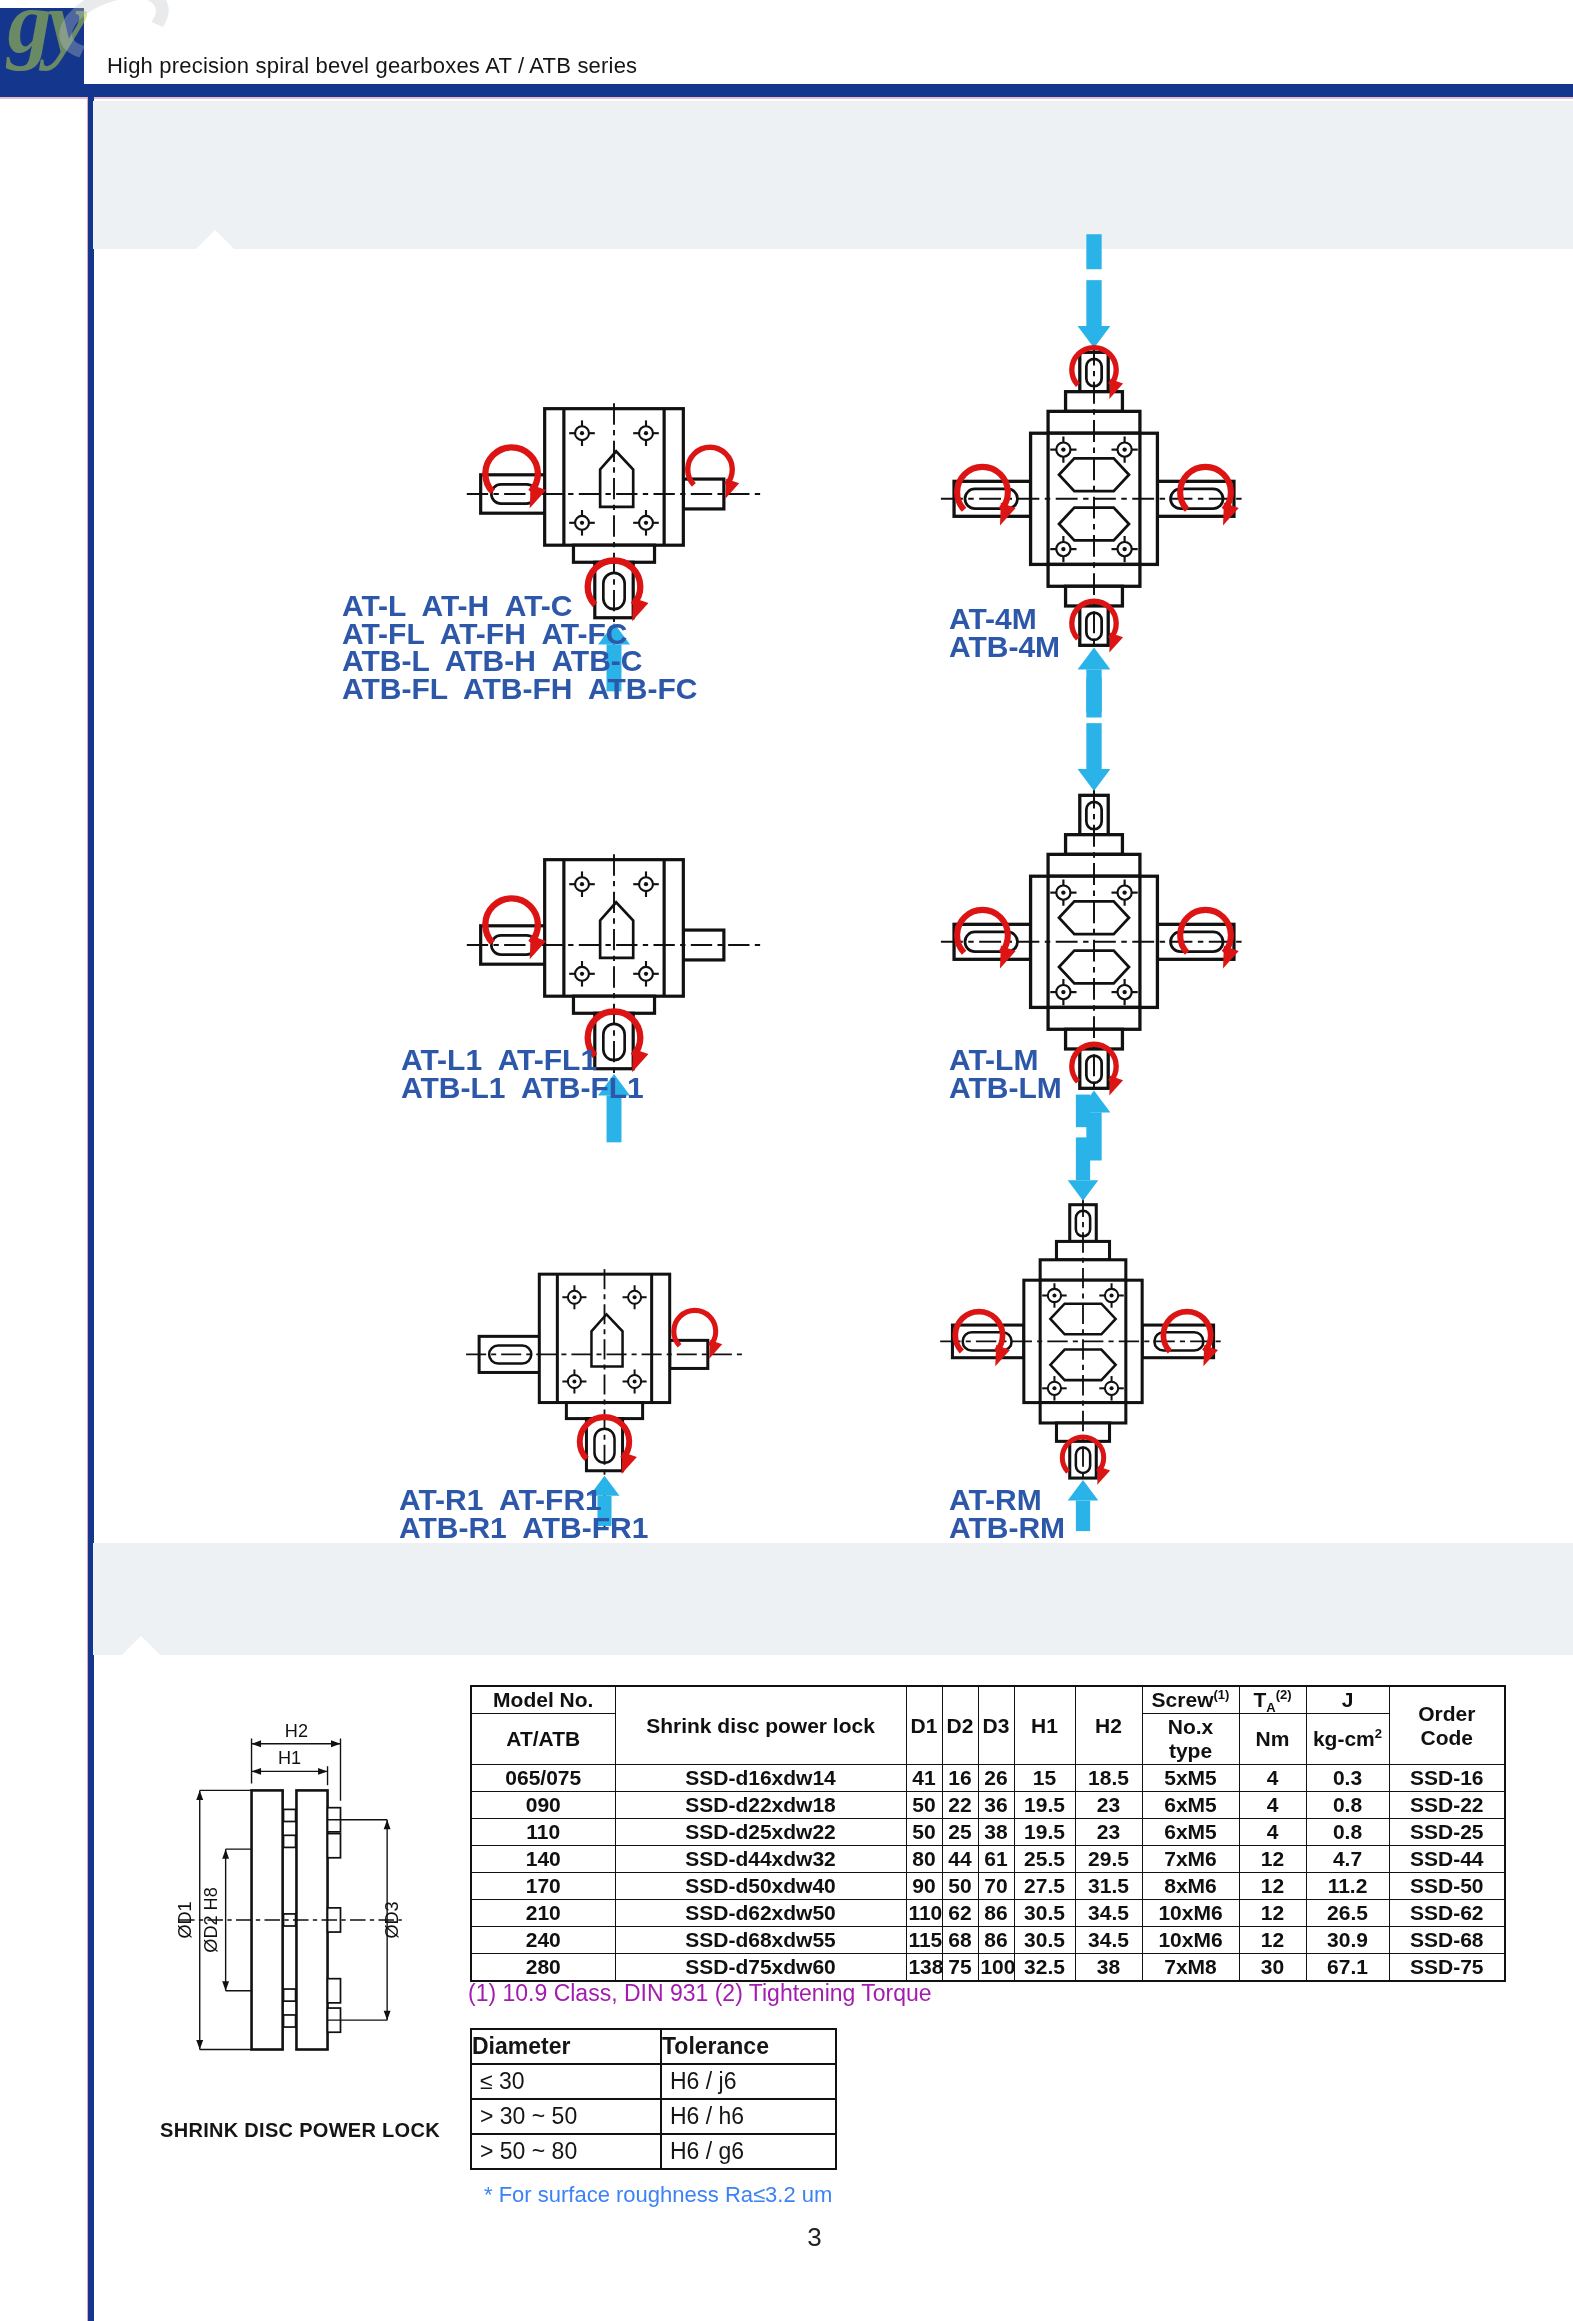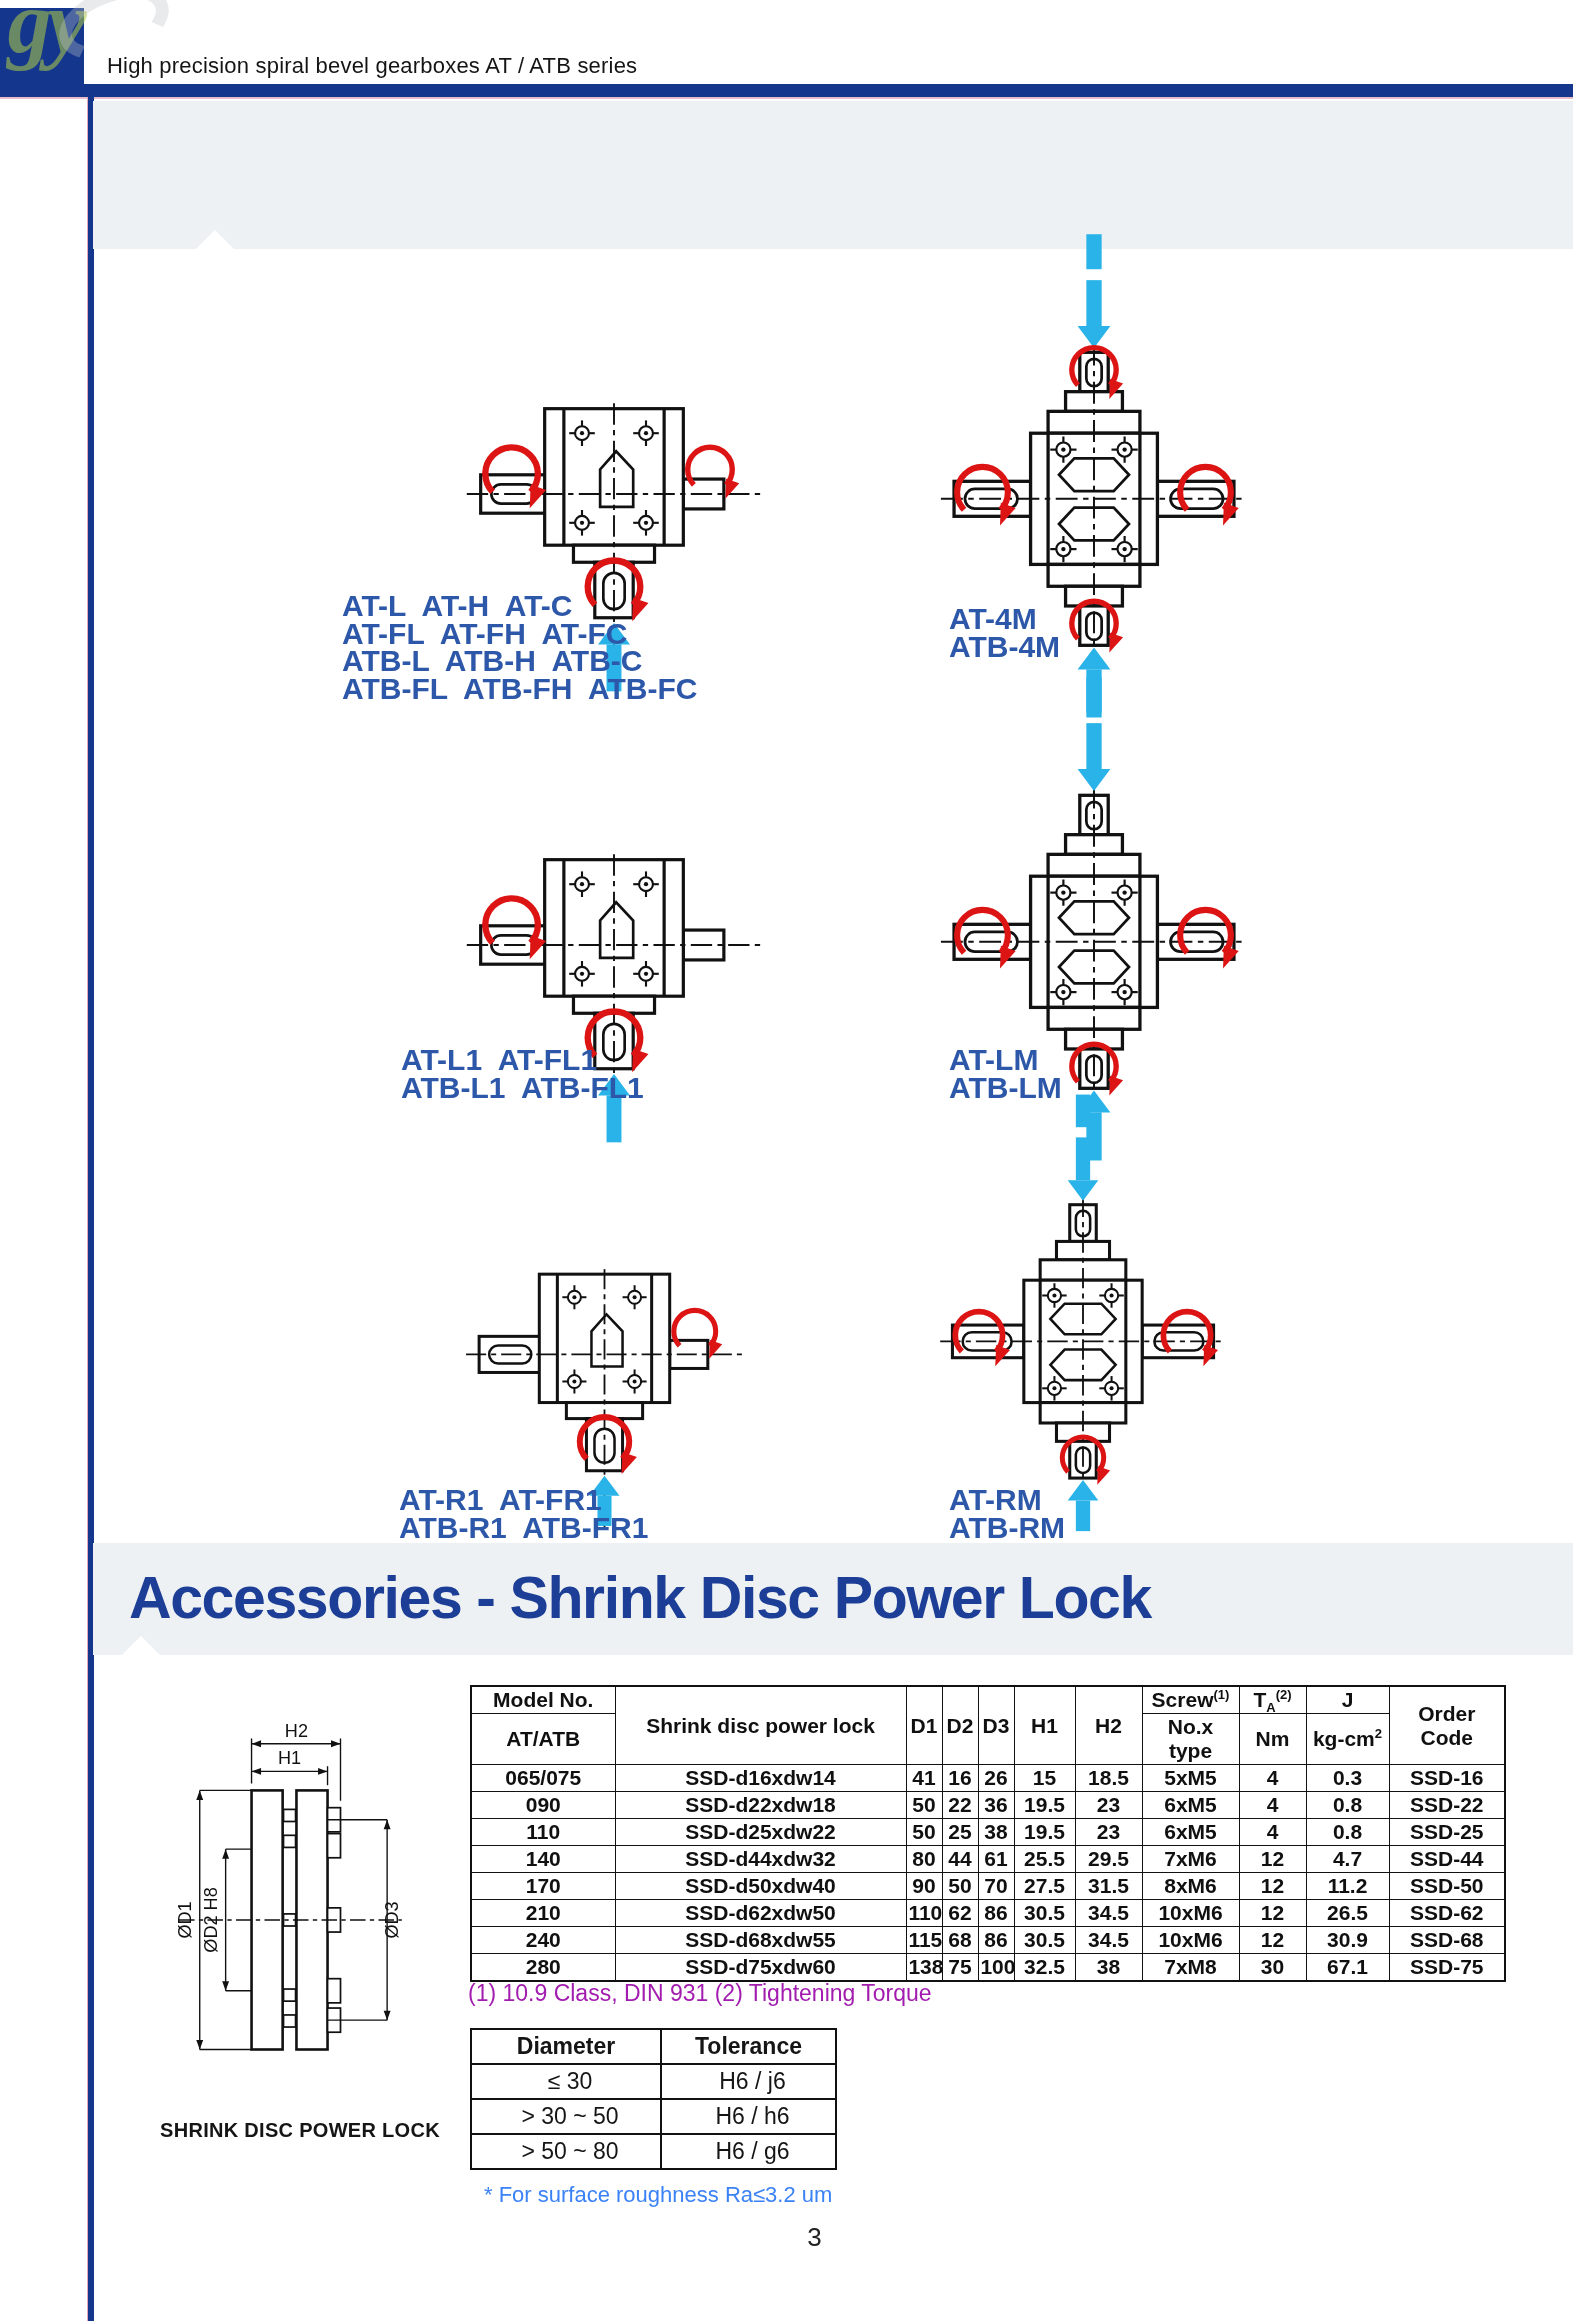--- a/index.html
+++ b/index.html
@@ -59,21 +59,21 @@
   table.spec th,table.spec td{border:1.9px solid var(--ink);text-align:center;vertical-align:middle;padding:1px 1.9px;height:27px;overflow:hidden;}
   table.spec thead th{height:26px;}
   sup{font-size:62%;vertical-align:super;line-height:0;}
   sub{font-size:62%;vertical-align:sub;line-height:0;}
   .footnote1{position:absolute;left:468px;top:1980px;font-size:23px;color:#a21caf;}
 
   
   .tol-wrap{position:absolute;left:470px;top:2028px;}
   table.tol{border-collapse:collapse;table-layout:fixed;width:365px;border:2.9px solid var(--ink);
     font-size:23px;color:#151515;}
-  table.tol th,table.tol td{border:2.9px solid var(--ink);text-align:center;vertical-align:middle;height:35px;}
+  table.tol th,table.tol td{border:2.9px solid var(--ink);text-align:left;vertical-align:middle;height:35px;}
   table.tol th{font-weight:600;}
   table.tol td{font-weight:400;padding-left:8px;}
   .footnote2{position:absolute;left:448px;top:2182px;font-size:22px;color:#3b82f6;margin-left:36px;}
 
   .page-num{position:absolute;left:786px;top:2222px;width:57px;text-align:center;font-size:26px;color:#222;}
   svg{display:block;}
 </style>
 </head>
 <body>
 
@@ -221,21 +221,20 @@
     <use href="#arc" transform="translate(252,236) scale(0.8)"></use>
     <use href="#arc" transform="translate(150,356) scale(0.7)"></use>
     <use href="#cup-s" transform="translate(150,378)"></use>
   </svg>
   <div class="models m3L"><div>AT-R1  AT-FR1</div><div>ATB-R1  ATB-FR1</div></div>
   <div class="models m3R"><div>AT-RM</div><div>ATB-RM</div></div>
 
   <div class="band band2">
       <span class="notch"></span>
     </div>
-  <h1 class="sec-title t2">Accessories - Shrink Disc Power Lock</h1>
 
   <svg class="shrink-svg" viewBox="0 0 330 470">
     <g stroke="#111" stroke-width="3" fill="#fff">
       <rect x="128" y="100" width="36" height="300"></rect>
       <rect x="180" y="100" width="36" height="300"></rect>
     </g>
     <g stroke="#111" stroke-width="2" fill="#fff">
       <rect x="165" y="122" width="14" height="14"></rect>
         <rect x="165" y="152" width="14" height="14"></rect>
       <rect x="165" y="243" width="14" height="14"></rect>

